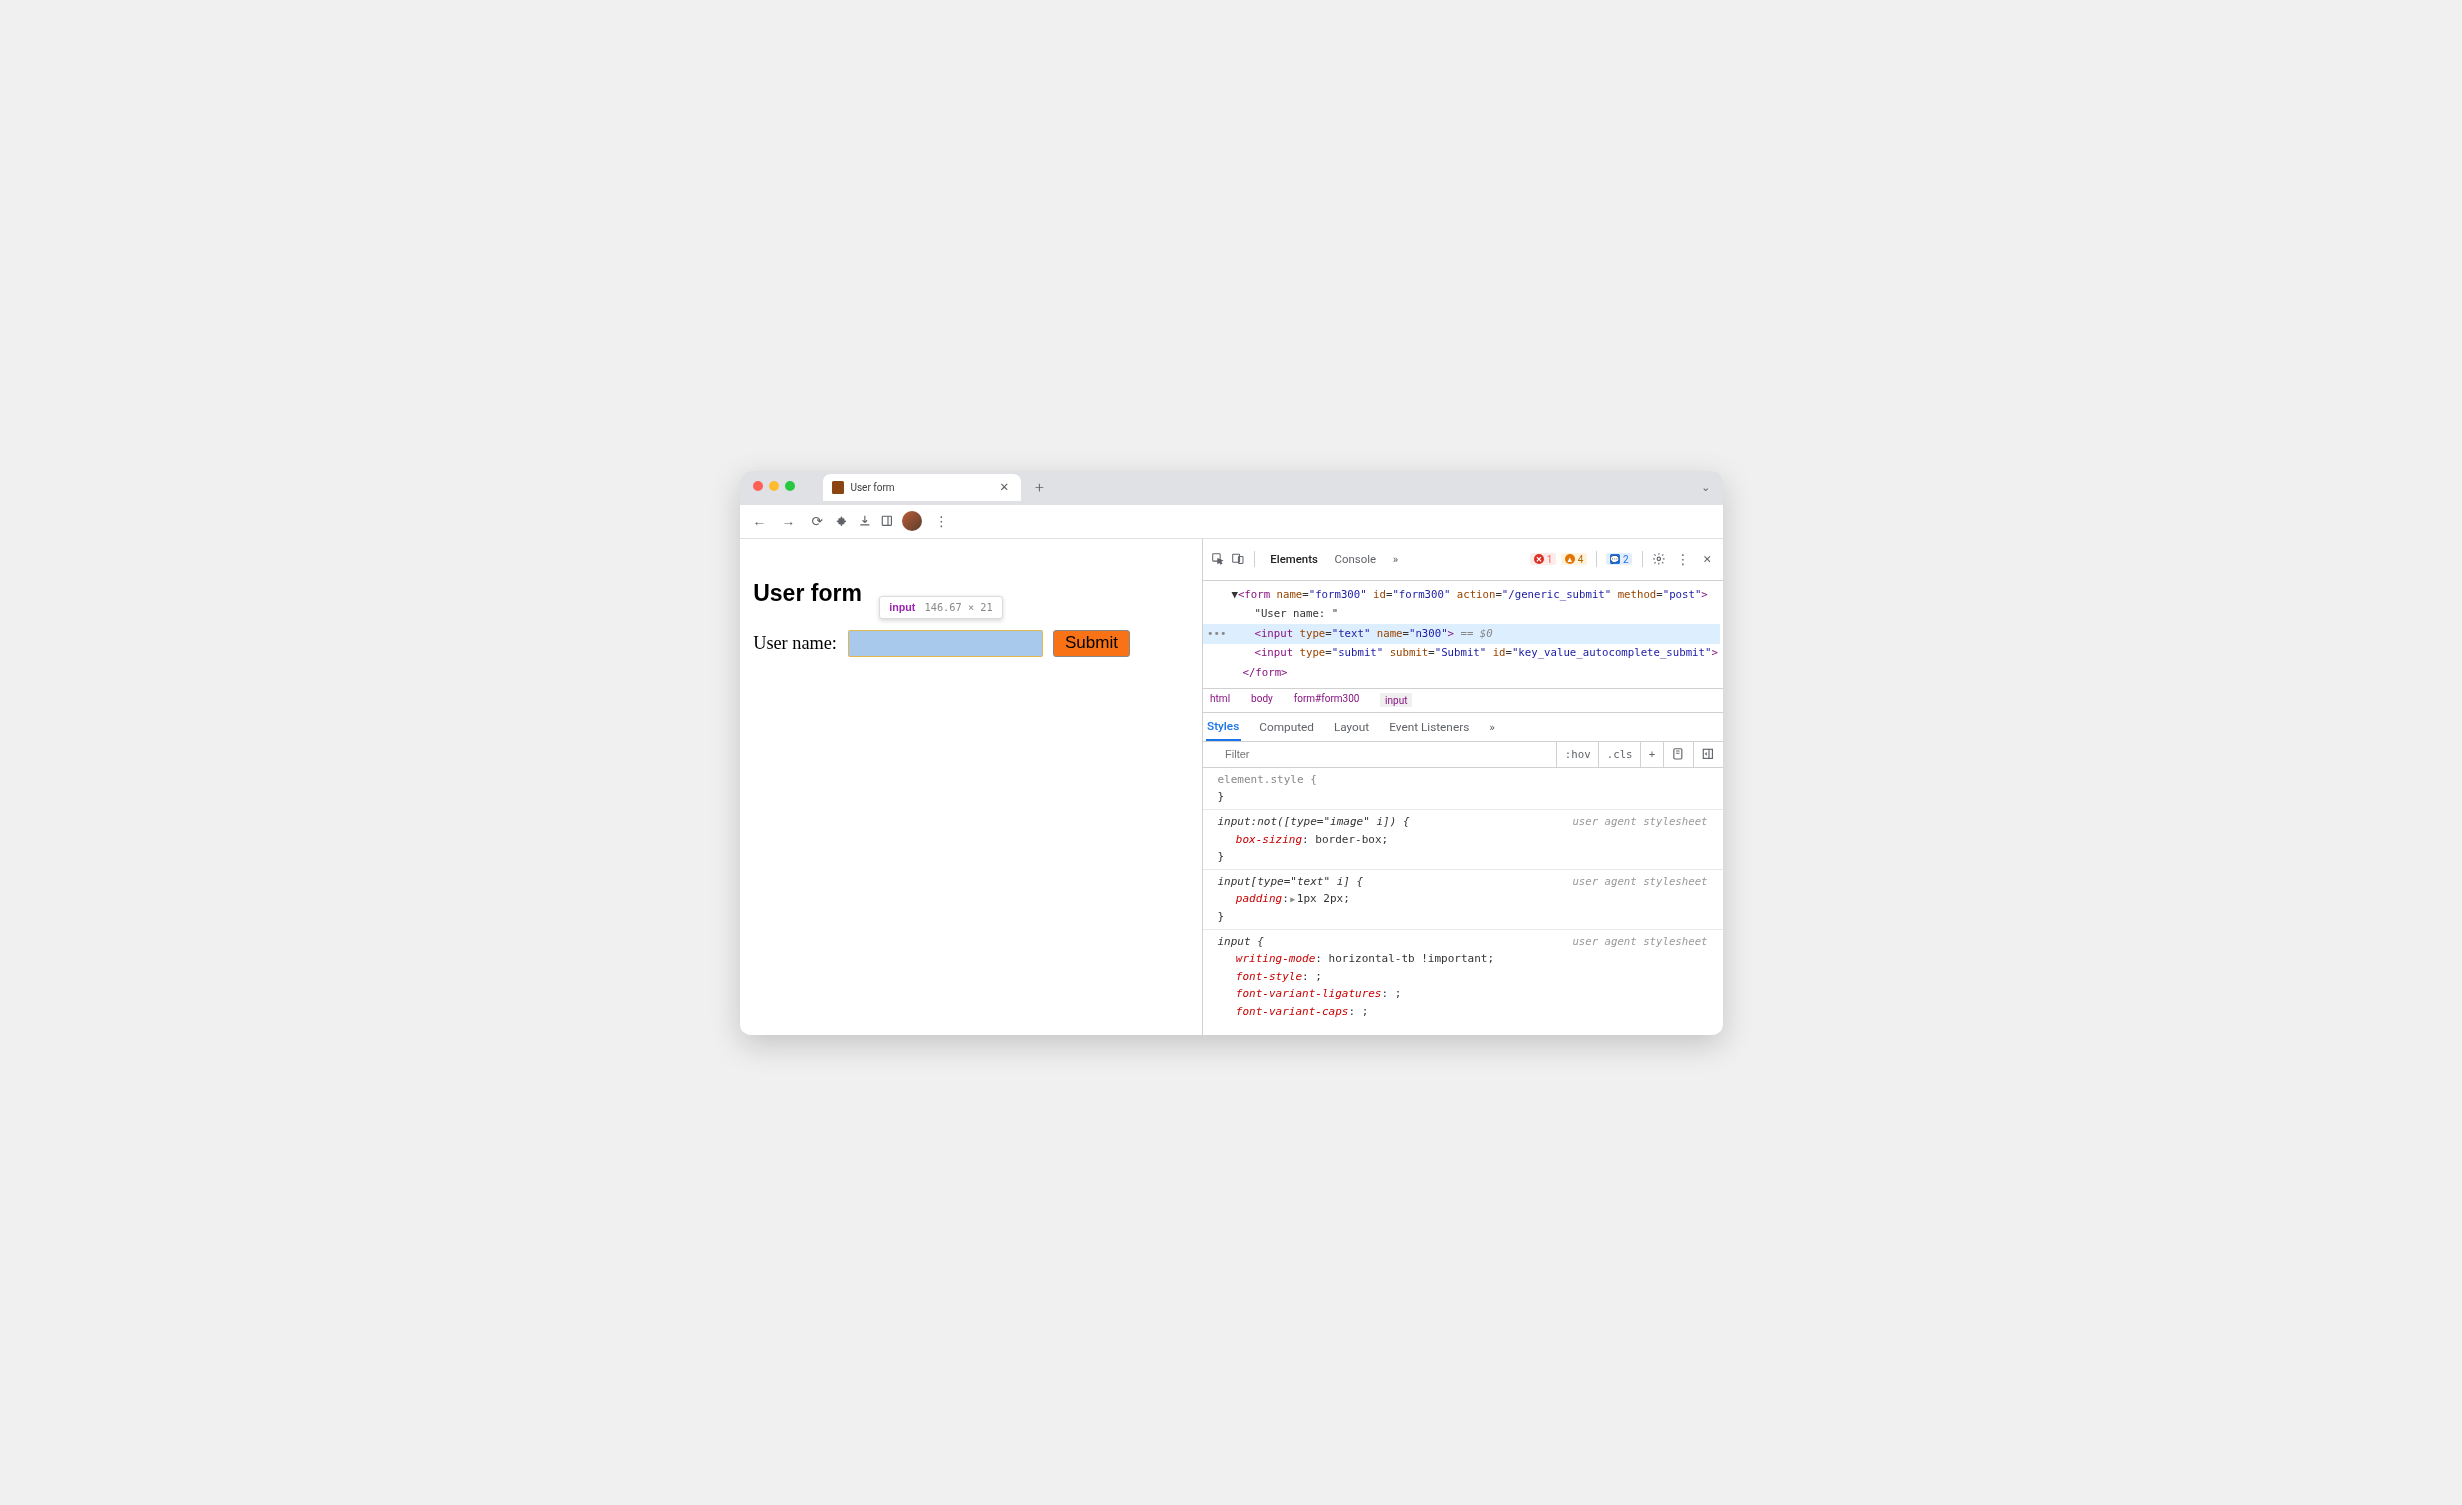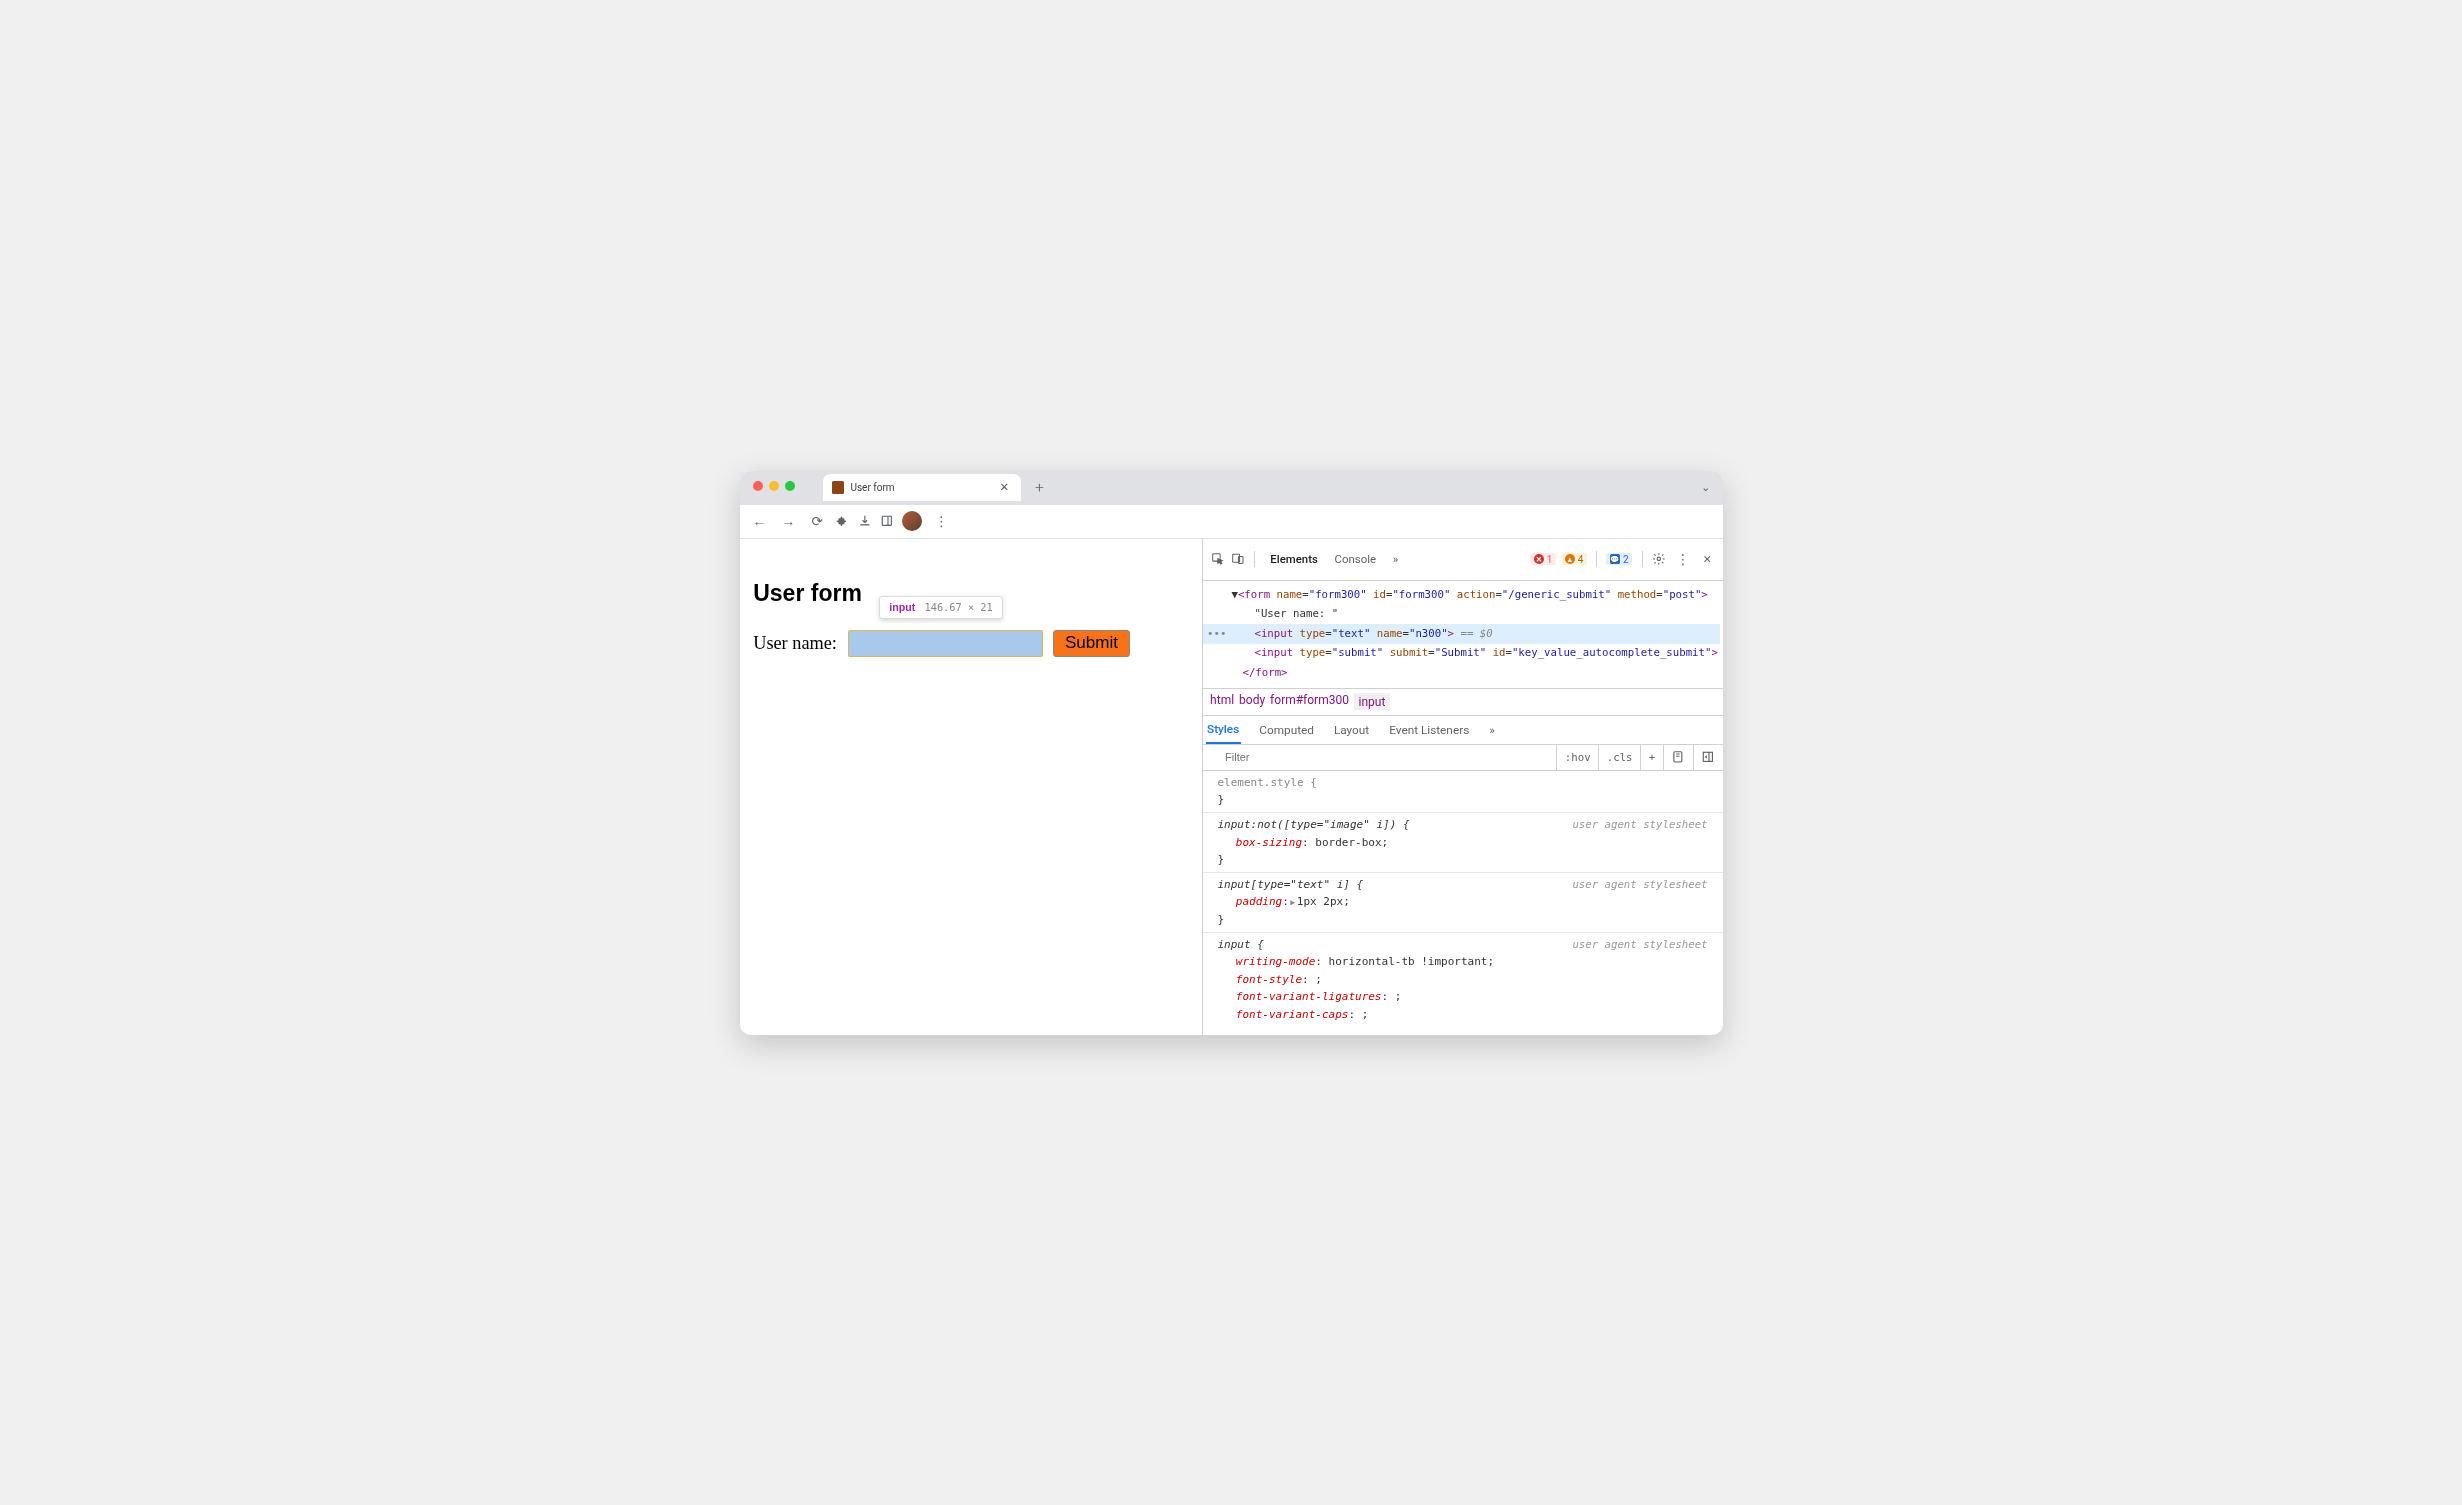--- a/index.html
+++ b/index.html
@@ -243,22 +243,22 @@
   .t-tag { color: #881280; }
   .t-attr { color: #994500; }
   .t-val { color: #1a1aa6; }
   .t-sel{color:#888;font-style:italic;}
 
   .crumbs {
     border-top: 0.8px solid #d0d0d0;
     border-bottom: 0.8px solid #d0d0d0;
     padding: 4.6px 7.6px;
     display:flex;
-    gap:5px;
-    font-size:12px;
+    gap:21px;
+    font-size:10px;
   }
   .crumb { color: #881280; cursor:pointer;}
   .crumb.active { background:#f0f0f0; padding:1.5px 4.6px;}
 
   .dt-subtabs {
     display:flex;
     border-bottom: 0.8px solid #d0d0d0;
     padding: 0 3px;
     gap: 17px;
     align-items:center;

